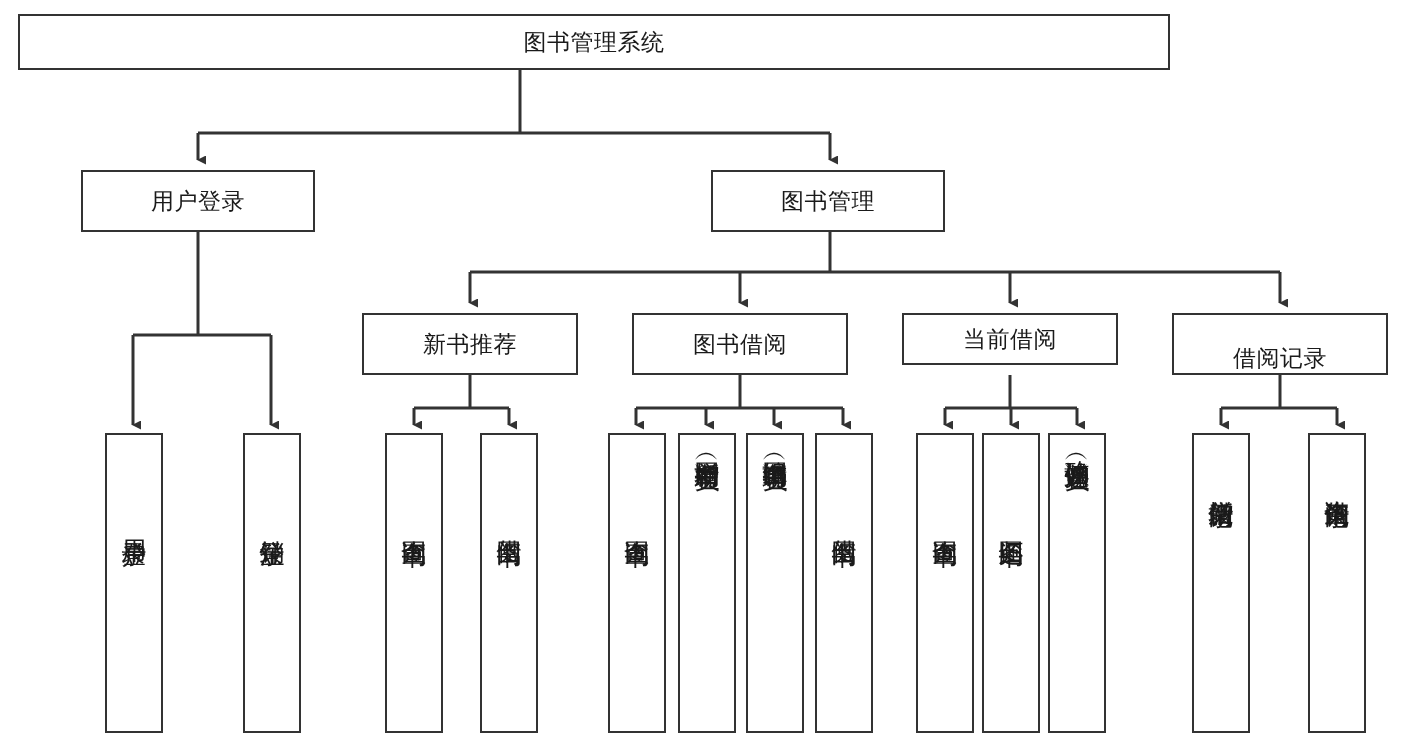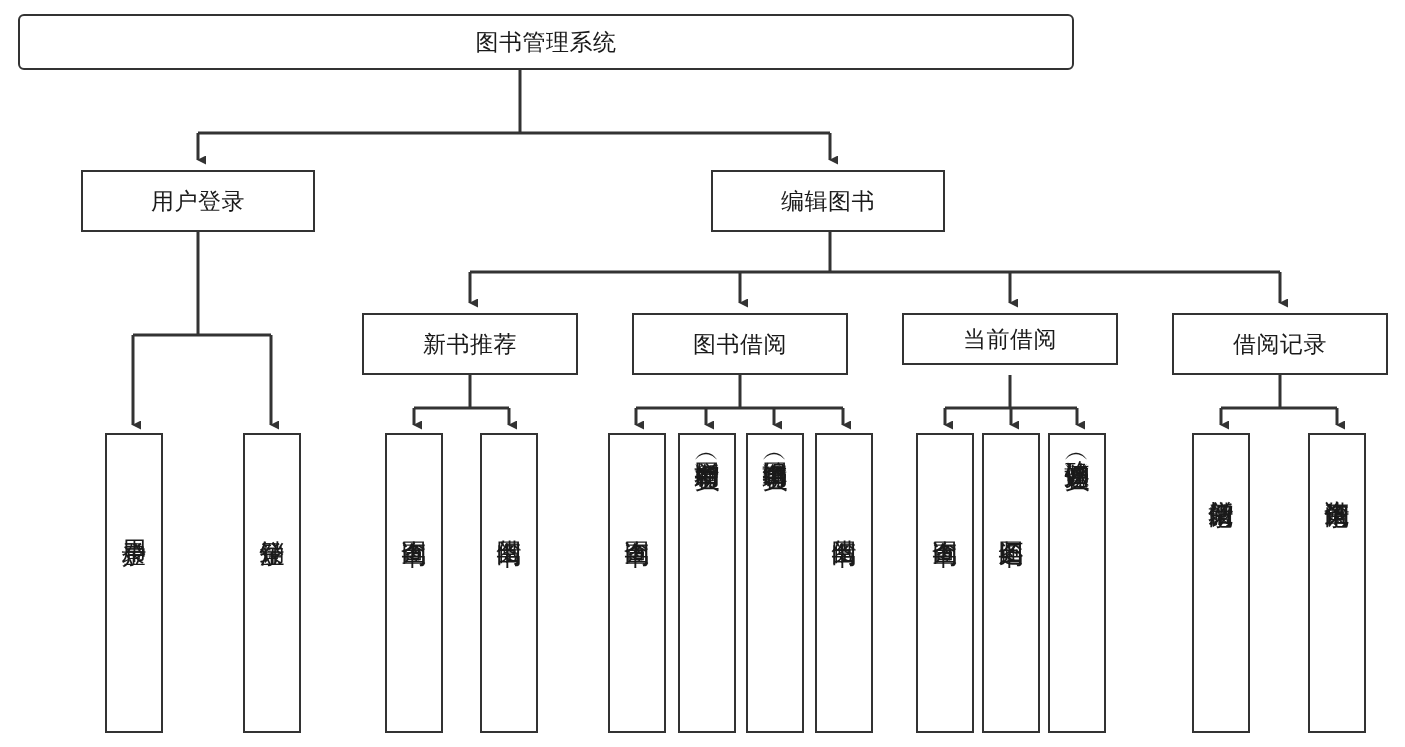--- a/index.html
+++ b/index.html
@@ -107,41 +107,41 @@
       <path d="M1011,408 L1011,425" marker-end="url(#arrow)"></path>
       <path d="M1077,408 L1077,425" marker-end="url(#arrow)"></path>
 
       <path d="M1280,375 L1280,408"></path>
       <path d="M1221,408 L1337,408"></path>
       <path d="M1221,408 L1221,425" marker-end="url(#arrow)"></path>
       <path d="M1337,408 L1337,425" marker-end="url(#arrow)"></path>
     </g>
   </svg>
 
-  <div class="node" style="left:18px; top:14px; width:1056px; height:56px;border-radius:6px;">
+  <div class="node" style="left:18px; top:14px; width:1152px; height:56px;">
     <span class="label">图书管理系统</span>
   </div>
 
   <div class="node" style="left:81px; top:170px; width:234px; height:62px;">
     <span class="label">用户登录</span>
   </div>
   <div class="node" style="left:711px; top:170px; width:234px; height:62px;">
-    <span class="label">编辑图书</span>
+    <span class="label">图书管理</span>
   </div>
 
   <div class="node" style="left:632px; top:313px; width:216px; height:62px;">
     <span class="label">图书借阅</span>
   </div>
   <div class="node" style="left:362px; top:313px; width:216px; height:62px;">
     <span class="label">新书推荐</span>
   </div>
   <div class="node" style="left:902px; top:313px; width:216px; height:52px;">
     <span class="label">当前借阅</span>
   </div>
-  <div class="node" style="left:1172px; top:313px; width:216px; height:62px;">
+  <div class="node" style="left:1172px; top:313px; width:216px; height:62px;align-items:flex-end;">
     <span class="label">借阅记录</span>
   </div>
 
   <div class="node leaf" style="left:105px; top:433px; width:58px; height:300px; padding-top:85px;">
     <span class="label">用户登录</span>
   </div>
   <div class="node leaf" style="left:243px; top:433px; width:58px; height:300px; padding-top:85px;">
     <span class="label">注销登录</span>
   </div>
 

